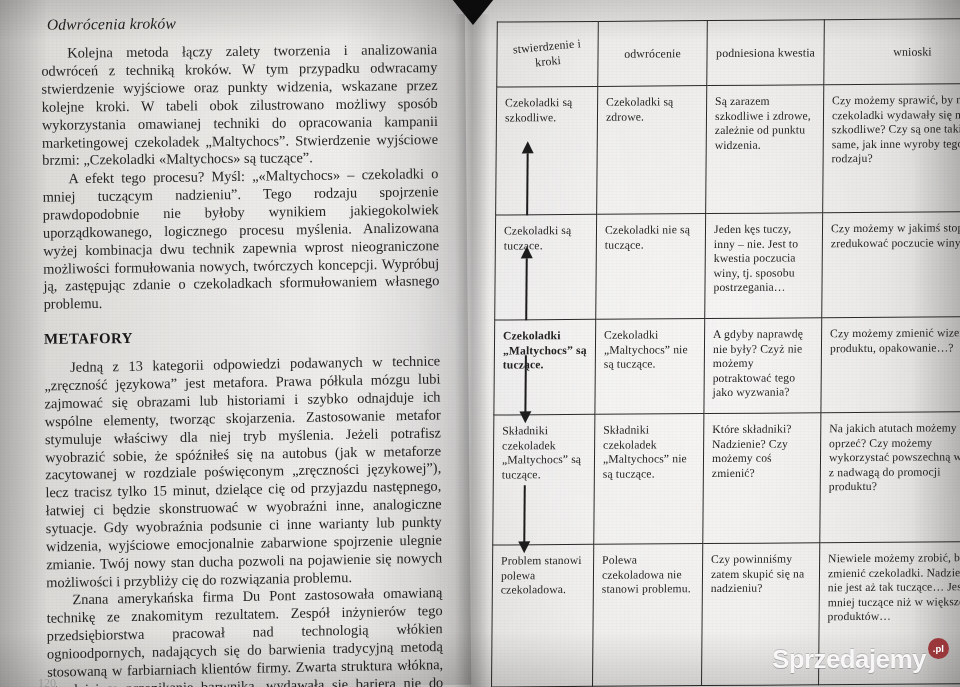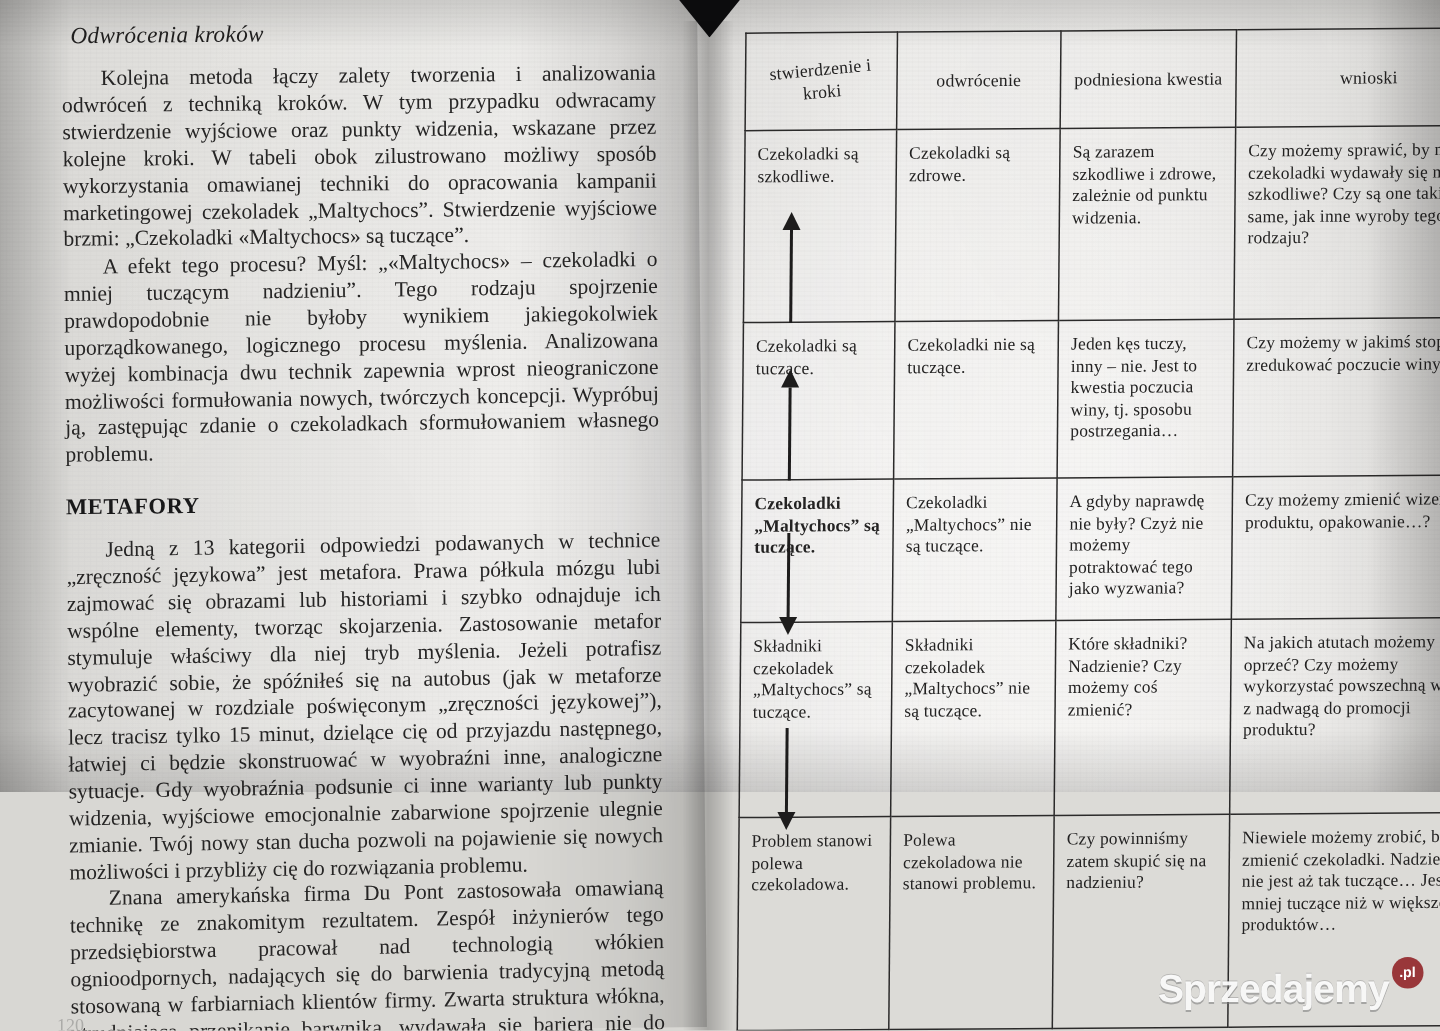--- a/index.html
+++ b/index.html
@@ -2,21 +2,21 @@
 <html><head>
 <meta charset="utf-8">
 <style>
   html,body{margin:0;padding:0;}
   body{
     width:960px;height:687px;overflow:hidden;
     background:#d8d7d3;
     font-family:"Liberation Serif", serif;
   }
   #page{
-    position:relative;width:960px;height:528px;
+    position:relative;width:960px;height:687px;
     background:
       radial-gradient(ellipse 520px 700px at 470px 340px, rgba(255,255,255,0.55) 0%, rgba(255,255,255,0.12) 55%, rgba(0,0,0,0.0) 80%),
       radial-gradient(ellipse 470px 700px at 730px 340px, rgba(255,255,255,0.50) 0%, rgba(255,255,255,0.10) 55%, rgba(0,0,0,0.0) 80%),
       linear-gradient(90deg,#cfcec9 0%, #dedcd7 5%, #e6e4df 18%, #e9e7e2 35%, #dcdad5 46%, #cdcbc6 49.5%, #d9d7d2 52%, #e7e5e0 62%, #eceae5 78%, #e2e0db 92%, #cbc9c4 100%);
     filter:saturate(0.55);
   }
   
   #grain{
     position:absolute;inset:0;pointer-events:none;opacity:.33;
     background-image:

